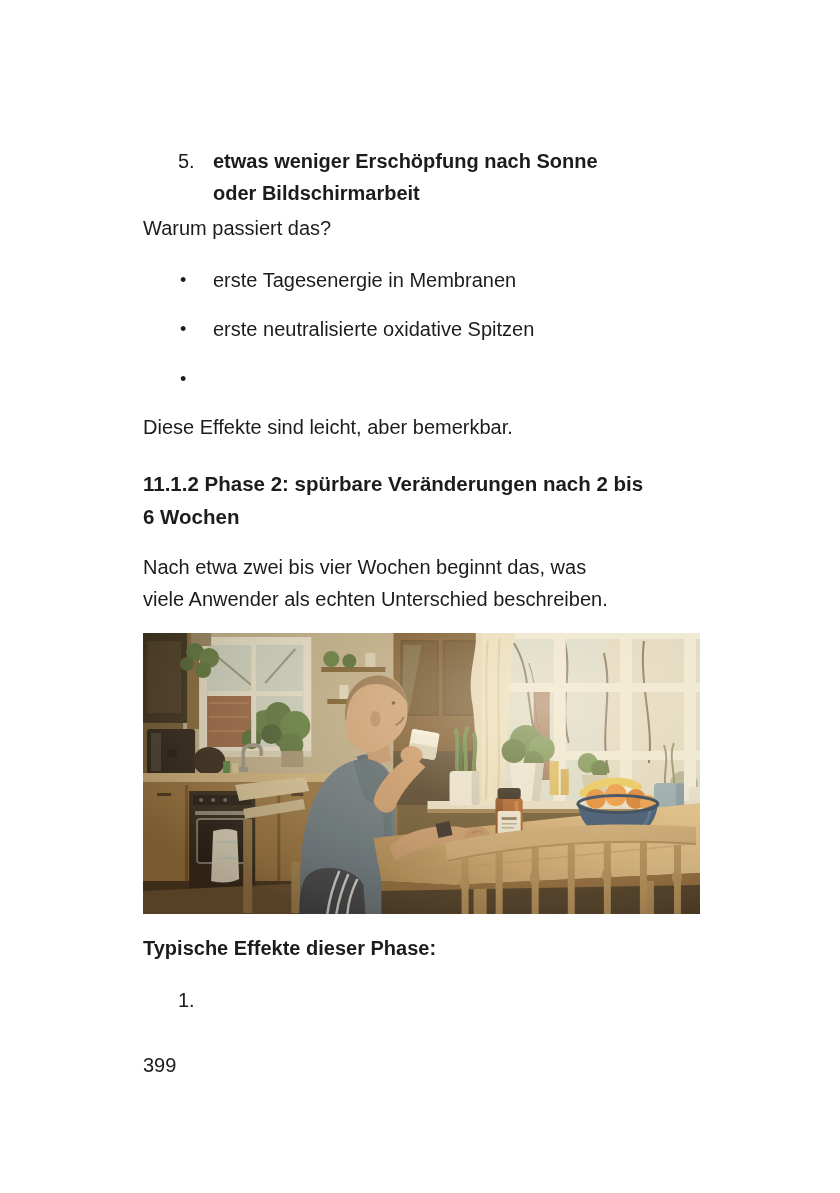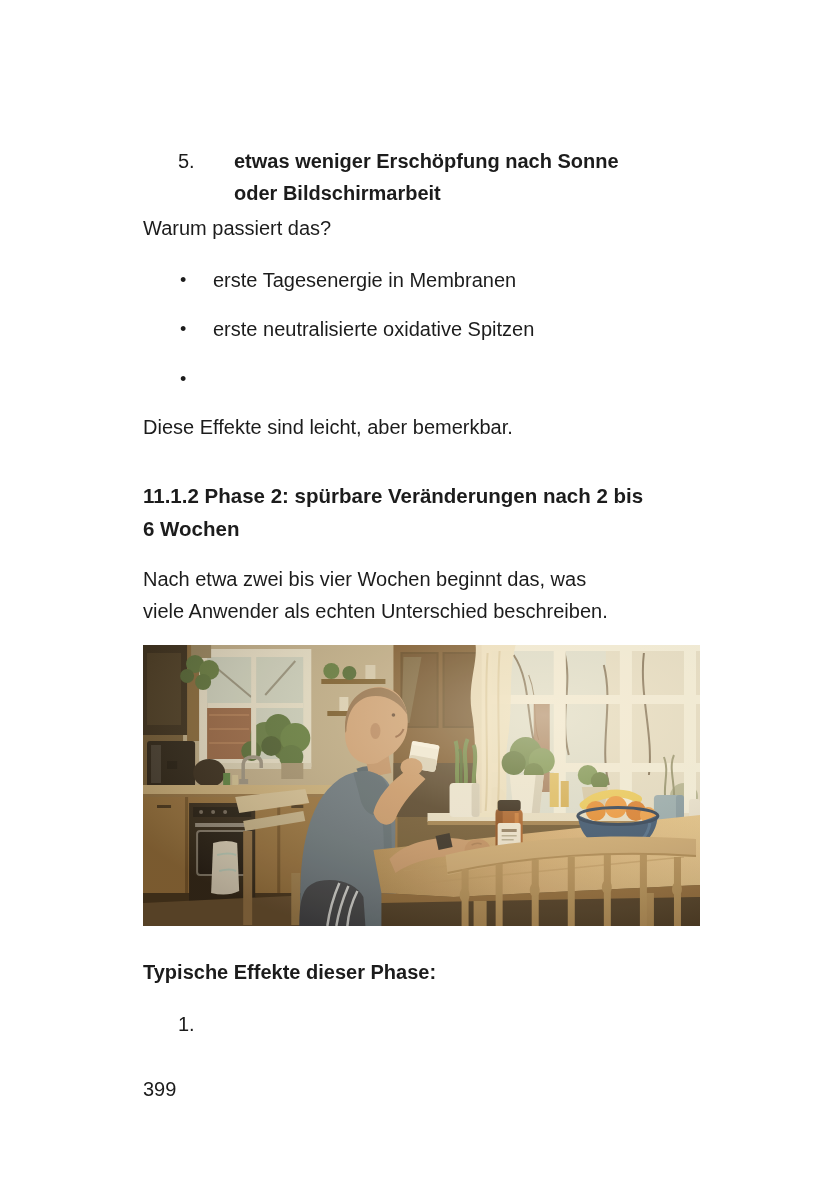--- a/index.html
+++ b/index.html
@@ -8,35 +8,35 @@
     width:840px; height:1193px; overflow:hidden; position:relative;
     font-family:"Liberation Sans","DejaVu Sans",sans-serif;
     color:#1c1c1c;
   }
   .content { position:absolute; left:143px; top:0; width:557px; }
   .txt { font-size:20px; line-height:32px; font-weight:400; }
   .bold { font-weight:700; }
   .line { display:block; white-space:nowrap; }
   .num-item { display:flex; font-size:20px; line-height:32px; }
   .num-item .marker { flex:0 0 70px; padding-left:35px; font-weight:400; }
-  .num-item .item-text { font-weight:700;margin-left:21px; }
+  .num-item .item-text { font-weight:700; }
   .bullet-item { display:flex; font-size:20px; line-height:32px; }
   .bullet-item .bullet { flex:0 0 70px; padding-left:37px; font-size:18px; }
   h2.section-heading { font-size:20.5px; line-height:33px; font-weight:700; }
   .mt-first { margin-top:145px; }
   .mt-q { margin-top:3px; }
   .mt-b1 { margin-top:20px; }
   .mt-b2 { margin-top:17px; }
   .mt-b3 { margin-top:18px; }
   .mt-note { margin-top:16px; }
-  .mt-h2 { margin-top:36px; }
+  .mt-h2 { margin-top:24px; }
   .mt-para { margin-top:18px; }
   figure.photo { margin-top:18px; width:557px; height:281px; overflow:hidden; }
   figure.photo svg { display:block; width:100%; height:100%; }
-  .mt-sub { margin-top:30px; }
+  .mt-sub { margin-top:18px; }
   .mt-item1 { margin-top:20px; }
   .page-number { margin-top:33px; font-size:20px; line-height:32px; text-align:left; }
 </style>
 </head>
 <body>
 
 <div class="content">
 
   <div class="num-item mt-first">
     <span class="marker">5.</span>

